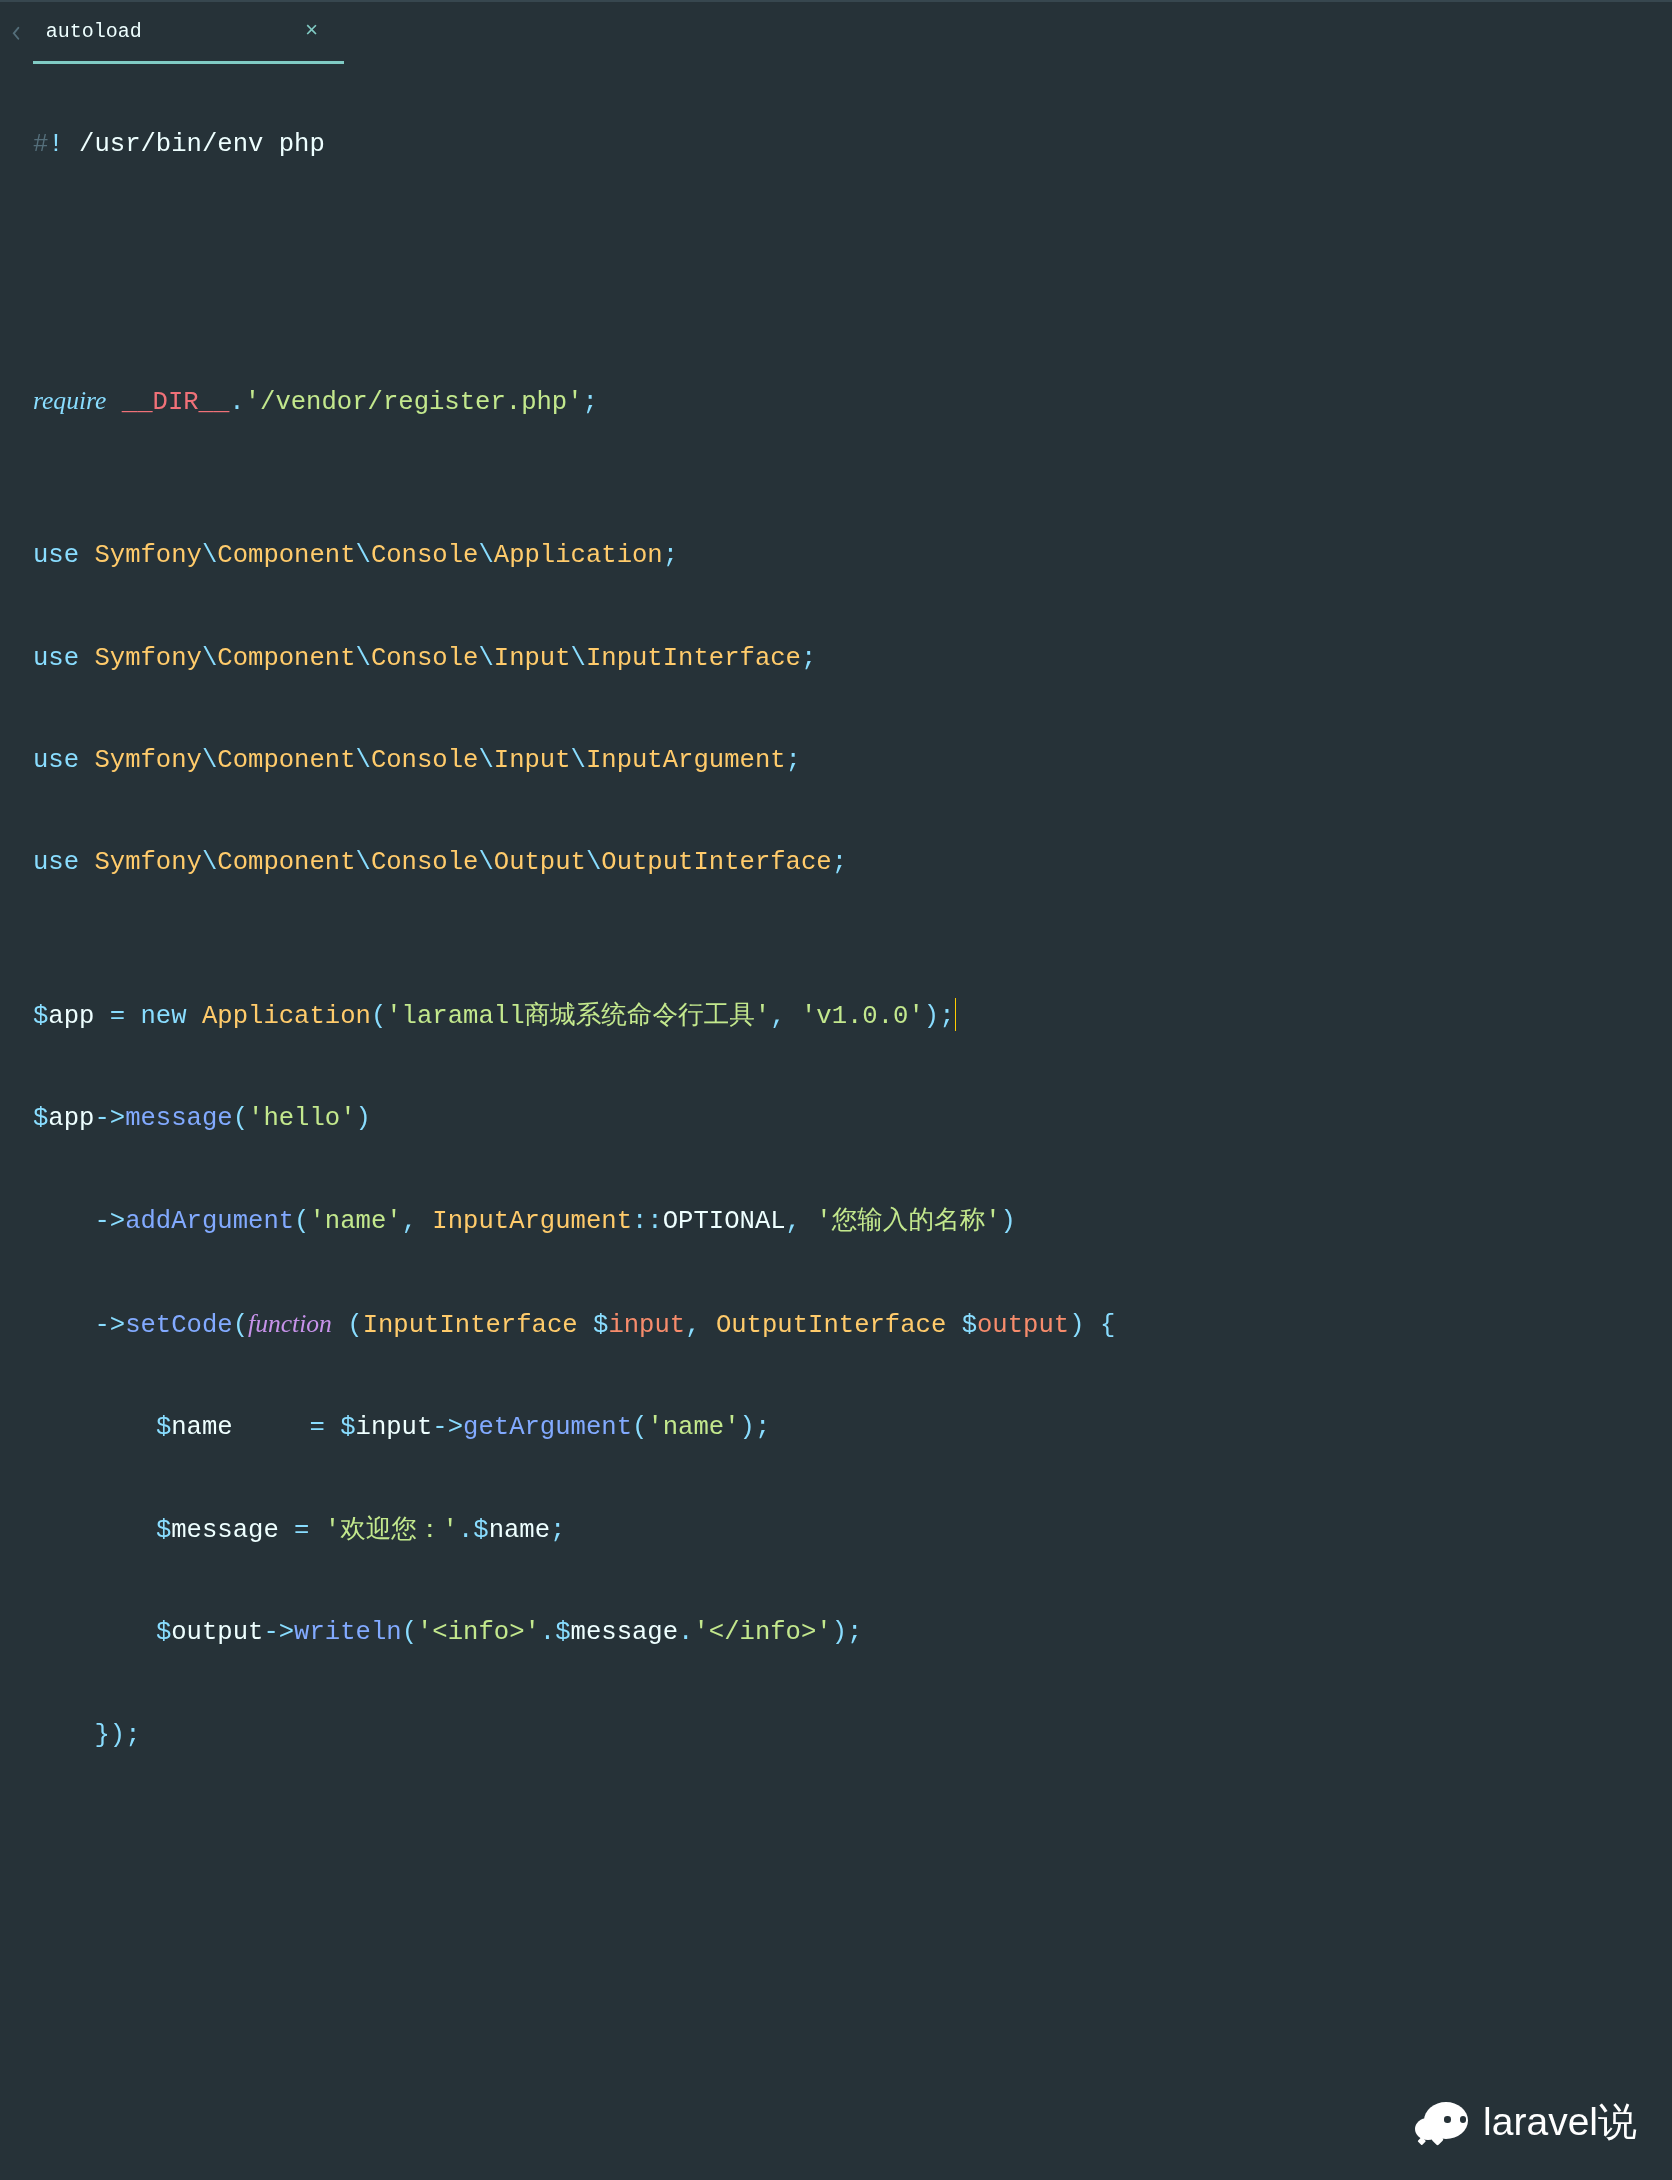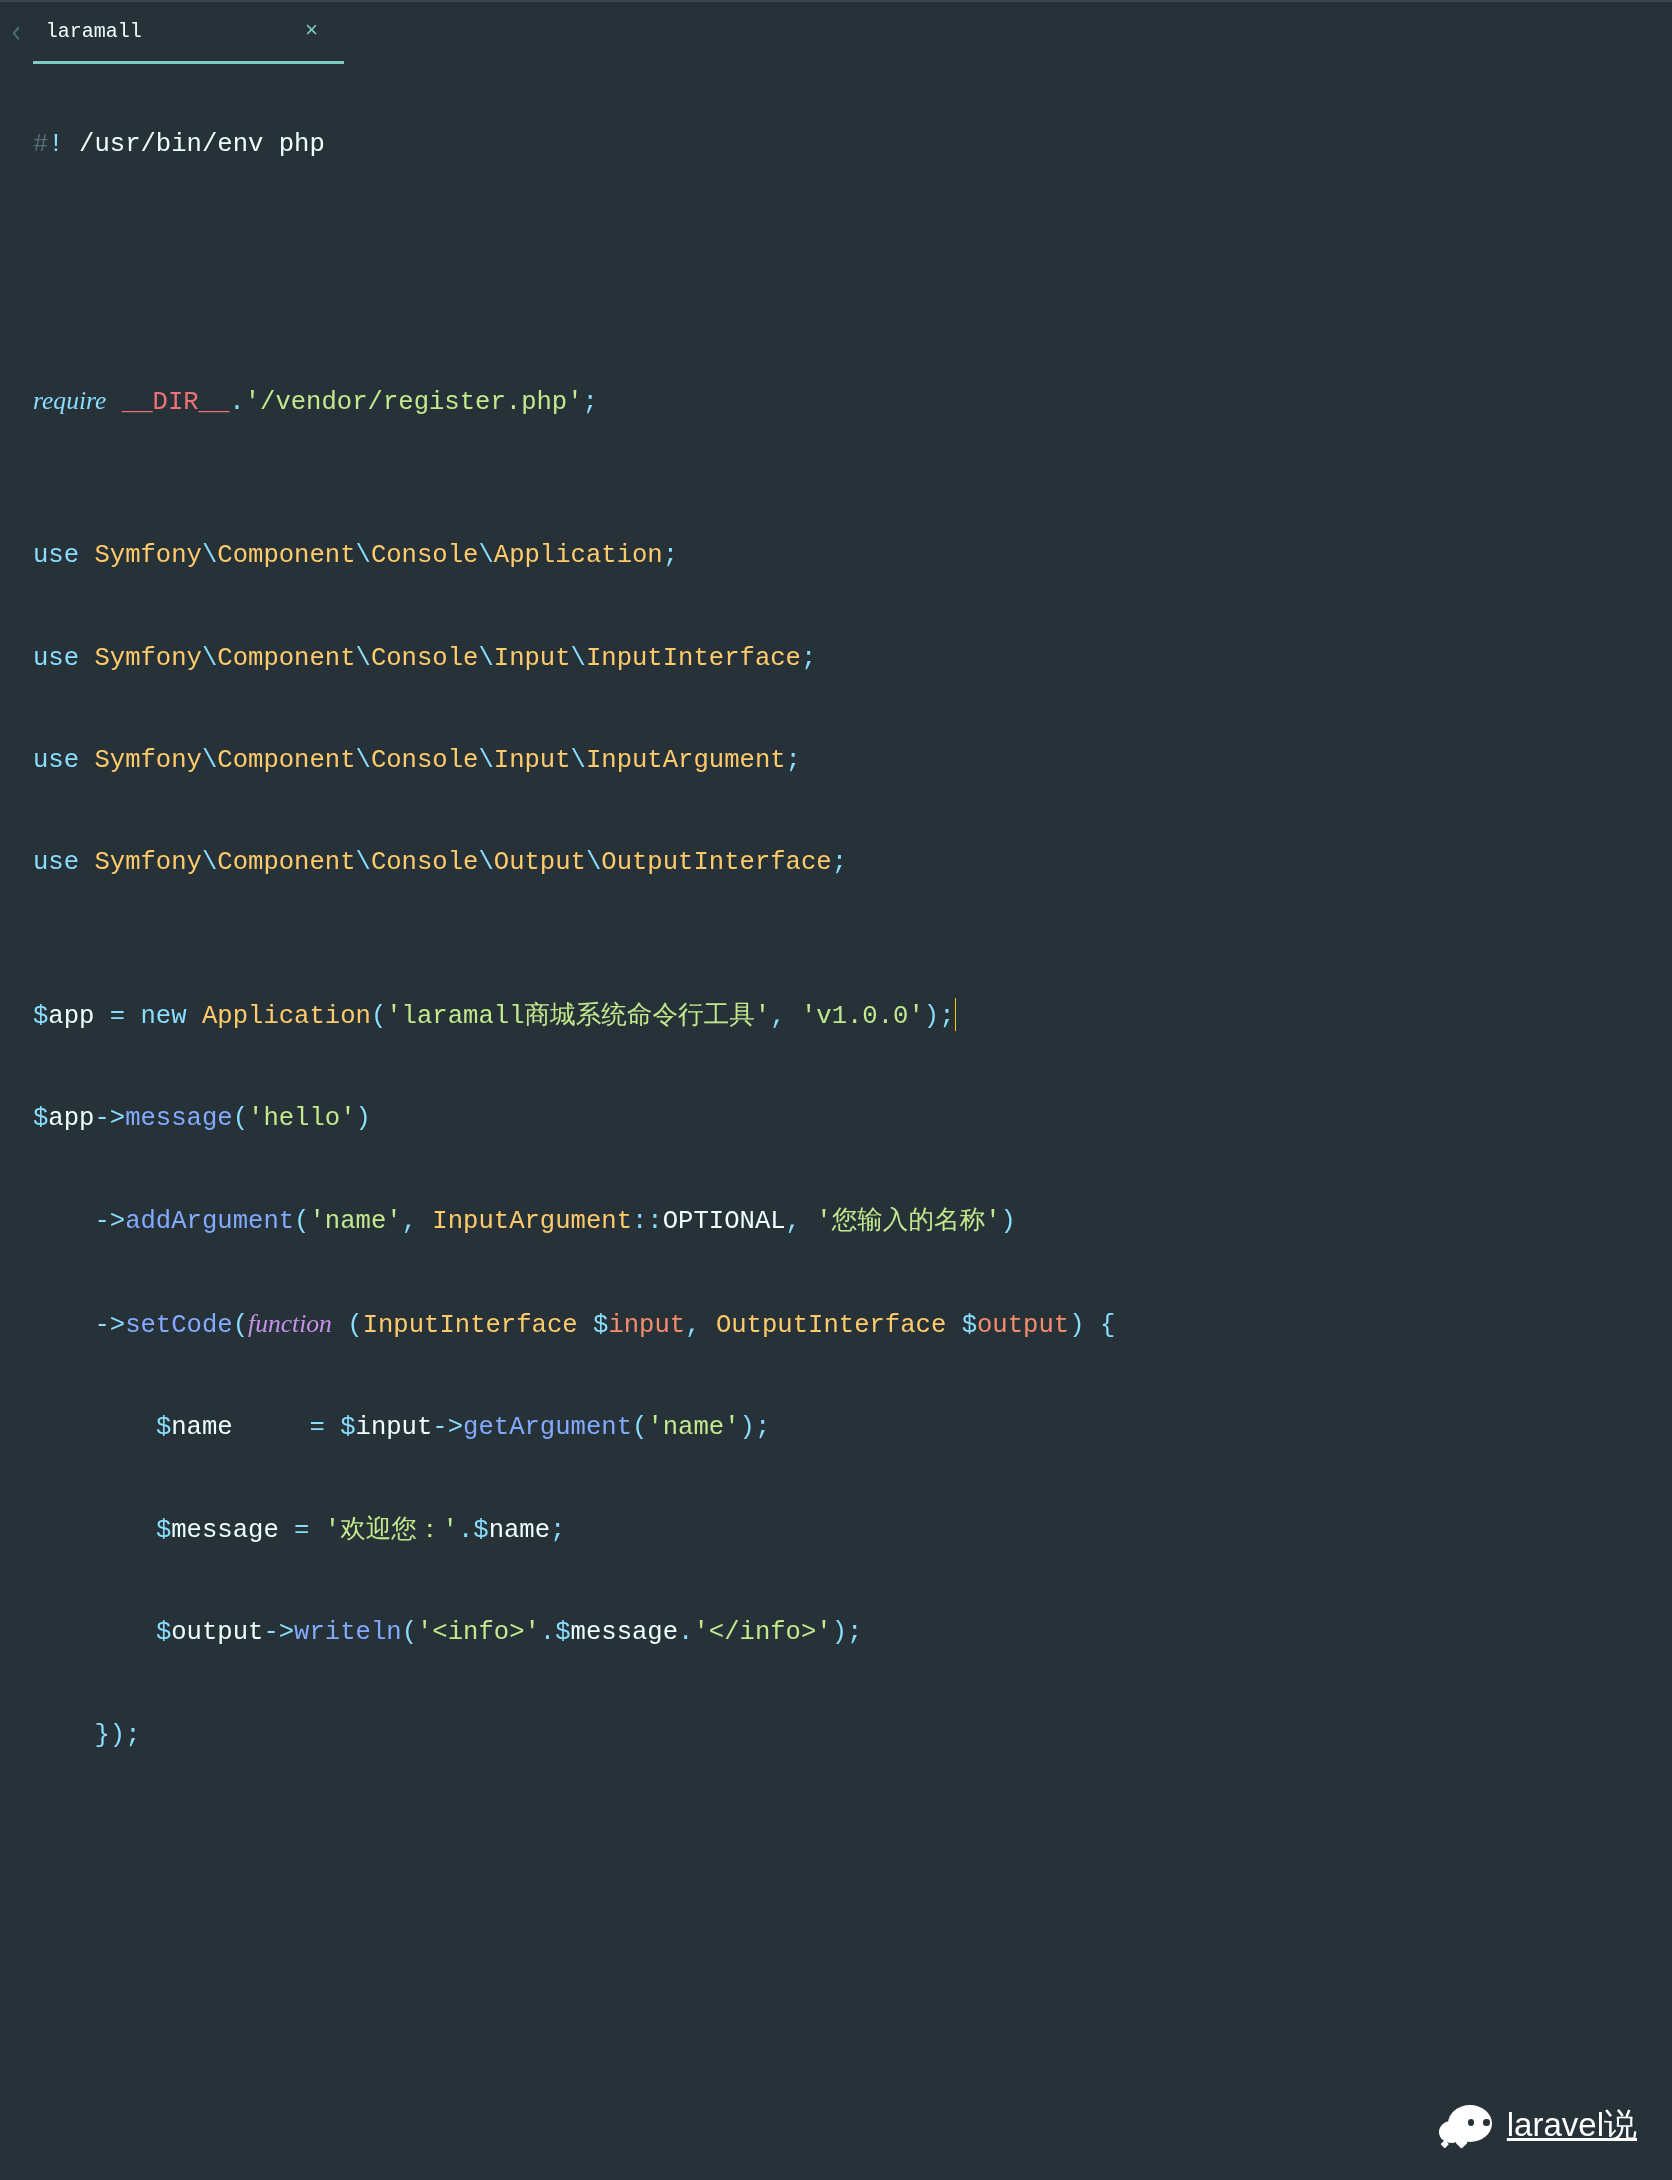--- a/index.html
+++ b/index.html
@@ -127,38 +127,37 @@
     width: 5.5px; height: 5.5px;
     background: #fff;
     border-radius: 0.9px;
     transform: rotate(45deg);
   }
   .eyes { position:absolute; top:14.6px; left:20px; display:flex; gap:9.1px;}
   .eye { width:6.4px; height:6.4px; background:#263238; border-radius:50%; }
   .watermark-text {
     color: #fff;
     font-family: -apple-system, BlinkMacSystemFont, "Segoe UI", sans-serif;
-    font-size: 33px;
+    font-size: 39px;
     font-weight: 500;
-    text-decoration: underline;
   }
 </style>
 </head>
 <body>
 
 <div class="top-divider"></div>
 
 <div class="tab-bar">
   <div class="tab-chevron">
     <svg width="11" height="14.6" viewBox="0 0 12 16">
         <path d="M8 2 L3 8 L8 14" stroke="#546e7a" stroke-width="2" fill="none" stroke-linecap="round"></path>
       </svg>
   </div>
   <div class="tab active">
-    <span class="tab-label">laramall</span>
+    <span class="tab-label">autoload</span>
     <span class="tab-close">×</span>
   </div>
 </div>
 
 <div class="editor">
 
   <span class="code-line"><span class="c-muted">#</span><span class="c-cyan">!</span><span class="c-default"> /usr/bin/env php</span></span>
 
   <span class="code-line"> </span>
   <span class="code-line"> </span>

